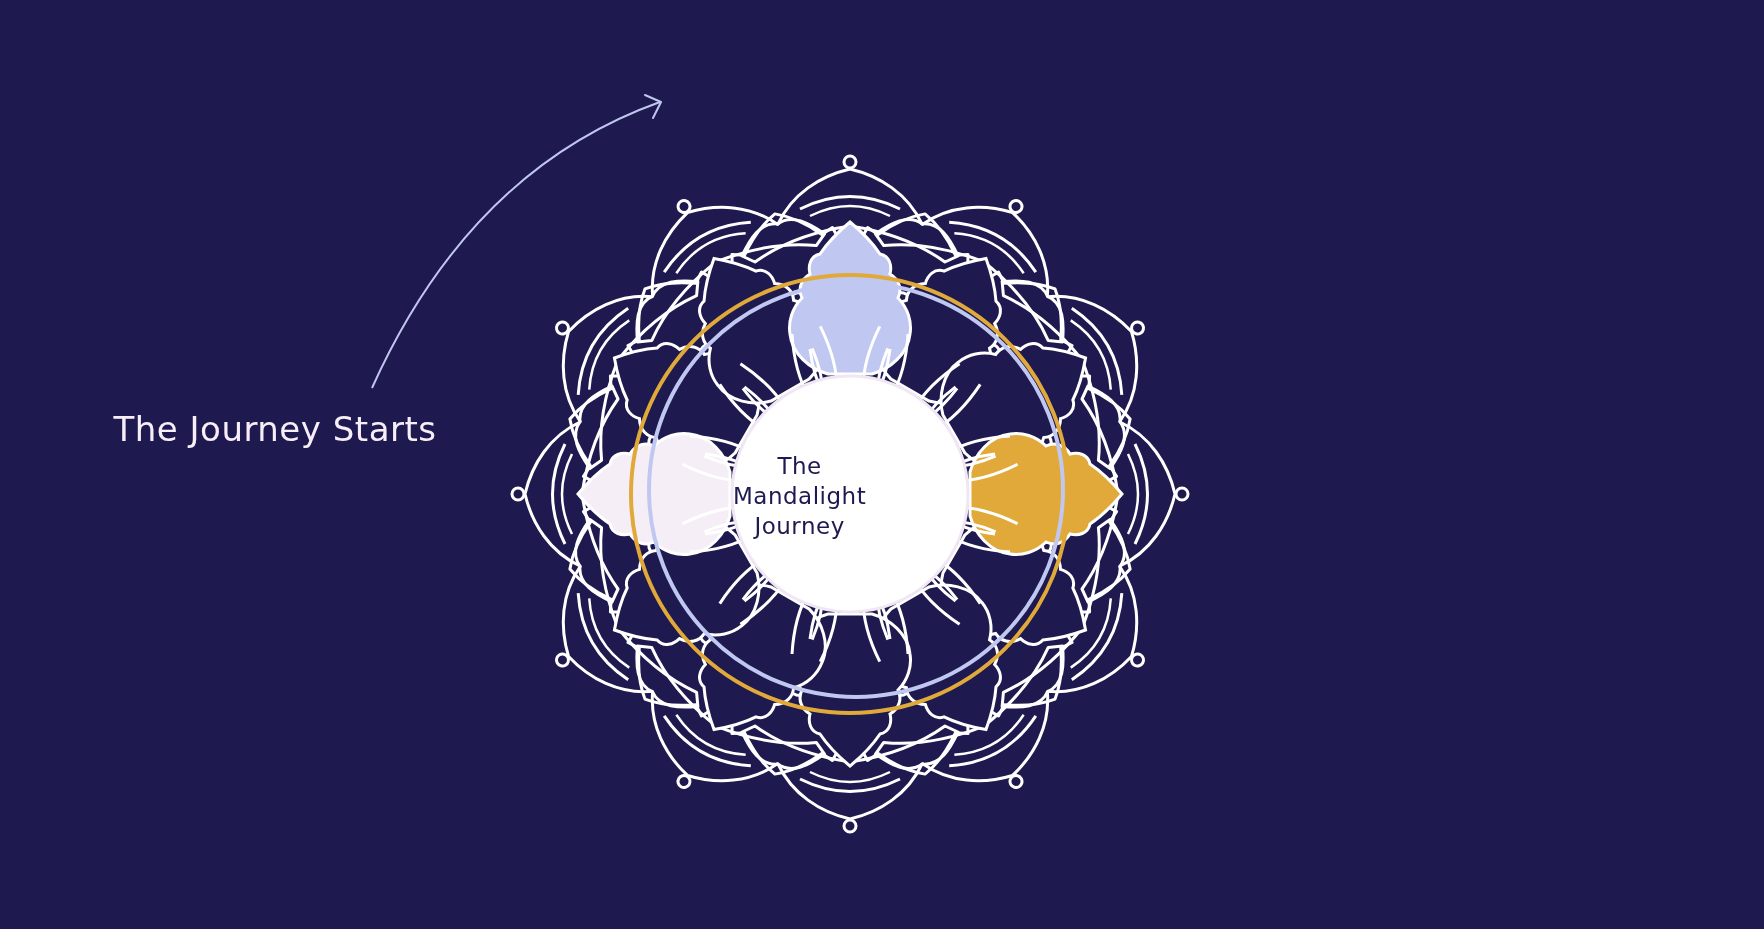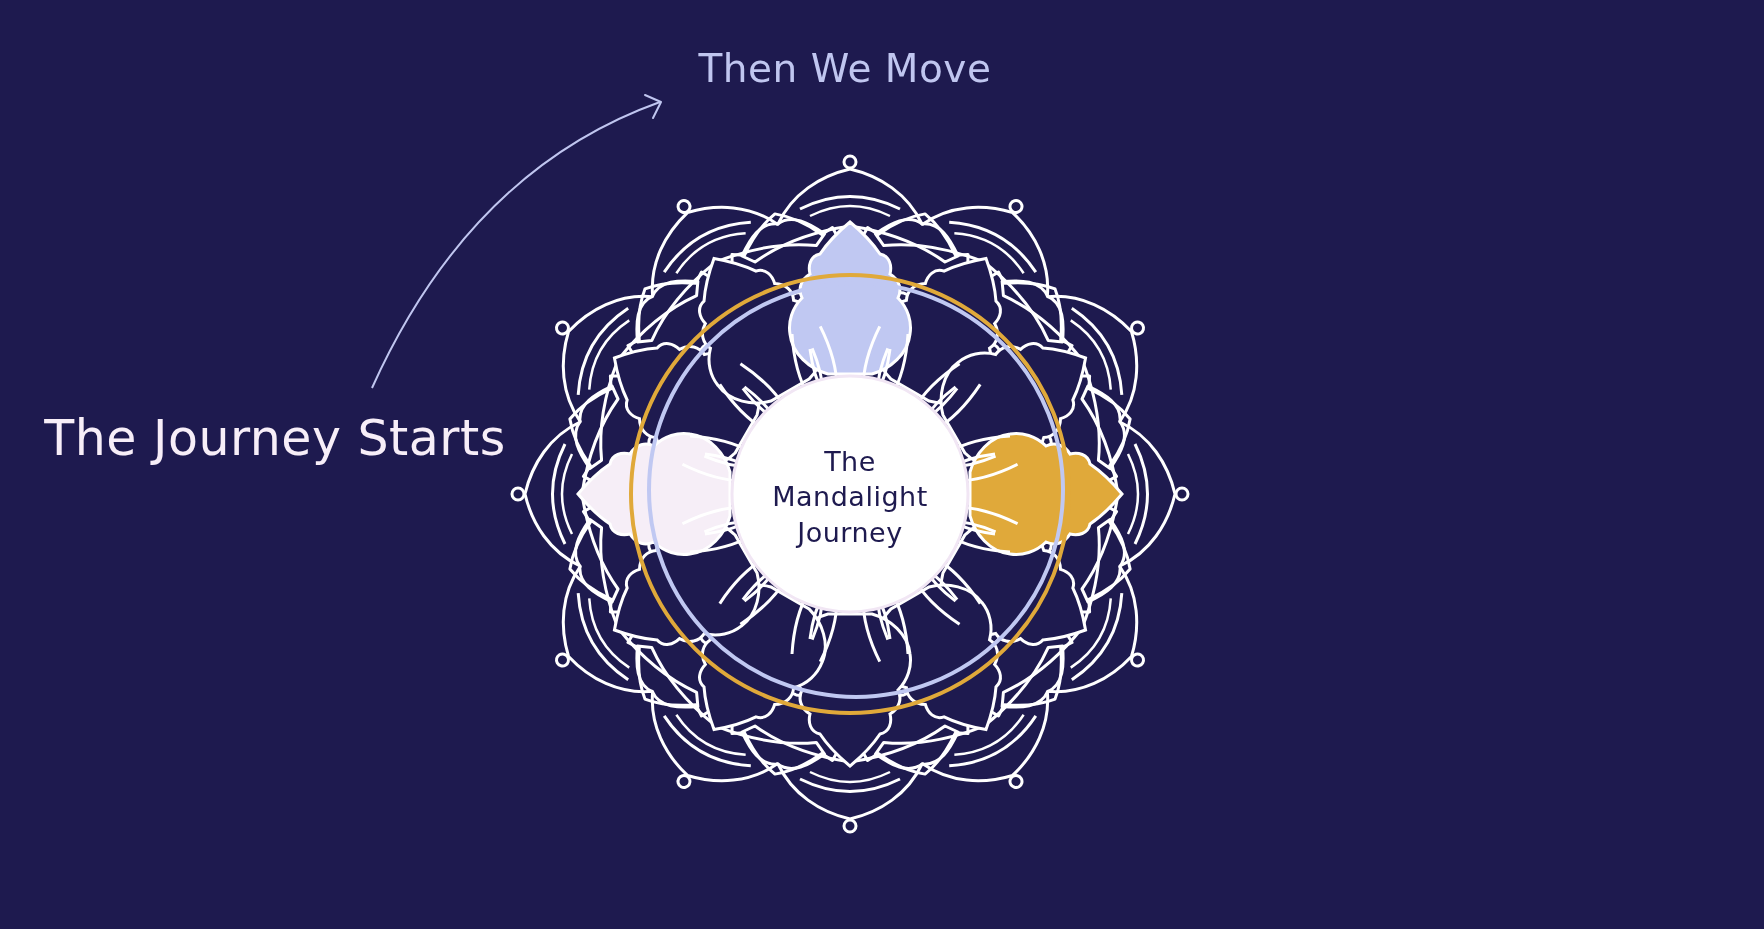--- a/index.html
+++ b/index.html
@@ -8,35 +8,34 @@
     background:#1e1a4f;
     position:relative;
     font-family:"DejaVu Sans", "Liberation Sans", sans-serif;
   }
   .caption {
     position:absolute; text-align:center; line-height:1.28;
     letter-spacing:0.5px; font-weight:400;
   }
   .caption b { font-weight:700; }
   #top-caption { left:640px; top:44px; width:410px; font-size:39px; color:#c0c6f0; }
-  #left-caption { left:40px; top:408px; width:470px; font-size:49px; color:#f7eef8; }
+  #left-caption { left:40px; top:408px; width:470px; font-size:34px; color:#f7eef8; }
   #arrow-svg { position:absolute; left:0; top:0; }
   #mandala-svg { position:absolute; left:0; top:0; }
   #center-label {
     position:absolute; left:733px; top:380px; width:234px; height:234px;
-    display:flex; align-items:center; justify-content:center;
-    text-align:center; font-size:27px; line-height:1.3; color:#1e1a4f;
+    display:flex; align-items:center; 
+    text-align:center; font-size:23px; line-height:1.3; color:#1e1a4f;
     letter-spacing:0.5px;
   }
 </style>
 </head>
 <body>
 
 <div id="top-caption" class="caption">
-  <div>Then We Move</div>
 </div>
 
 <div id="left-caption" class="caption">
   <div>The Journey Starts</div>
 </div>
 
 <svg id="arrow-svg" width="1764" height="929">
   <path d="M372 388 Q 470 170 660 102" fill="none" stroke="#c0c6f0" stroke-width="2"></path>
   <path d="M645 95 L661 102 L653 118" fill="none" stroke="#c0c6f0" stroke-width="2" stroke-linecap="round" stroke-linejoin="round"></path>
 </svg>

